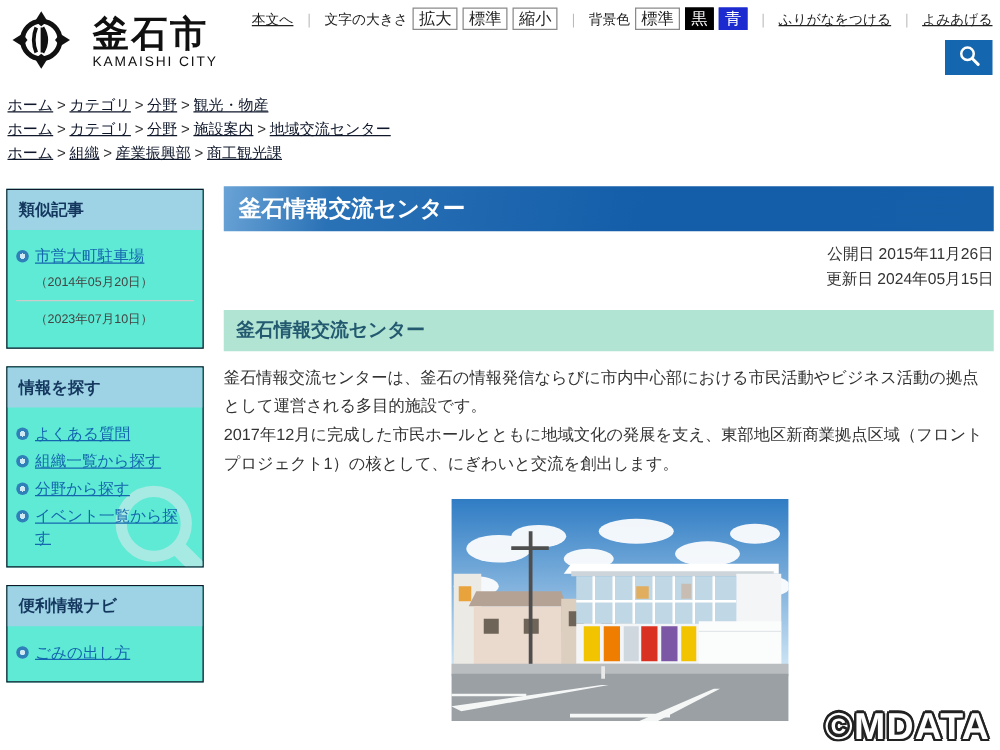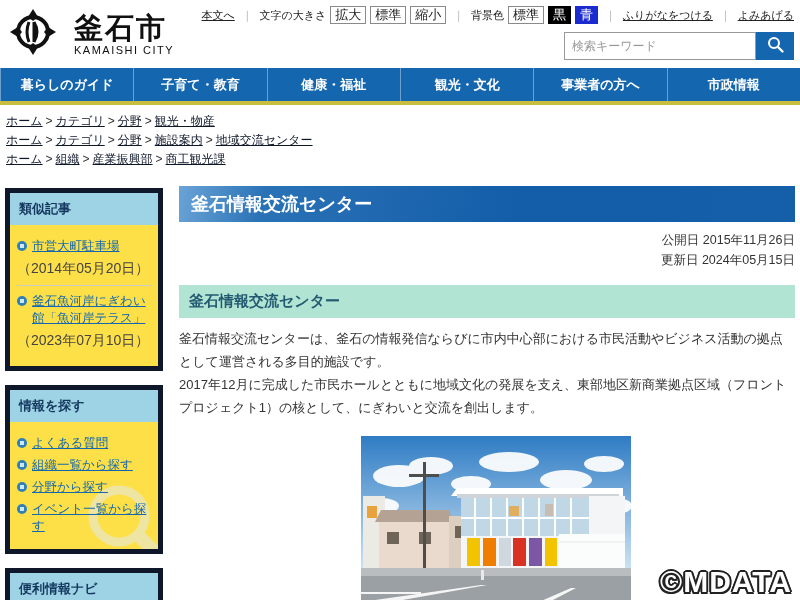--- a/index.html
+++ b/index.html
@@ -28,28 +28,28 @@
   .nav-item { flex:1; color:#fff; font-weight:bold; font-size:13px; text-align:center; line-height:33px; border-left:1px solid rgba(255,255,255,.38); cursor:pointer; }
 
   
   .breadcrumbs { padding:7px 8px 5px 6px; font-size:12px; line-height:19px; }
   .bc-link { color:#0f172a; text-decoration:underline; cursor:pointer; }
   .bc-sep { color:#333; margin:0 3px; }
 
   
   .layout { display:flex; align-items:flex-start; }
   .sidebar { flex:none; width:158px; margin-left:5px; }
-  .sb-box { border:5px solid #0f172a; background:#fde047; margin-top:14px; position:relative; overflow:hidden; }
+  .sb-box { border:1px solid #0f172a; background:#5eead4; margin-top:14px; position:relative; overflow:hidden; }
   .sb-head { background:#9ed3e6; color:#14375e; font-weight:bold; font-size:13px; padding:7px 9px; position:relative; z-index:2; }
   .sb-body { padding:8px 7px 9px 7px; position:relative; z-index:1; }
   .sb-item { display:flex; font-size:12.5px; line-height:17px; margin:5px 0; }
   .bullet { flex:none; width:10px; height:10px; border-radius:50%; margin:3px 5px 0 0;
             background:radial-gradient(circle at 50% 50%, #cfe9f4 0 2.2px, #2f7fb8 2.3px); }
   .sb-link { color:#1467ae; text-decoration:underline; cursor:pointer; }
-  .sb-date { color:#444; font-size:14px; margin:2px 0 7px 0; }
+  .sb-date { color:#444; font-size:10px; margin:2px 0 7px 15px; }
   .sb-divider { border-top:1px solid #ccc; margin:7px 0 7px 0; }
   .mag-bg { position:absolute; right:-18px; bottom:-28px; z-index:0; opacity:.55; }
 
   
   .main { flex:1; margin-left:16px; margin-right:5px; position:relative; }
   .title-banner { margin-top:12px; height:36px; line-height:36px;
     background:linear-gradient(100deg,#6aa3d6 0,#2a72b6 14%,#135da9 55%,#155fa9 100%);
     color:#fff; font-size:18px; font-weight:bold; padding-left:12px; }
   .dates { text-align:right; font-size:12.5px; color:#333; margin-top:8px; line-height:20px; }
   .section-head { margin-top:15px; background:#b2e4d4; color:#235a70; font-size:15px; font-weight:bold; padding:7px 10px; }
@@ -95,40 +95,31 @@
       <span class="u-btn">標準</span>
       <span class="u-btn bk">黒</span>
       <span class="u-btn bl">青</span>
       <span class="u-sep">｜</span>
       <a class="u-link">ふりがなをつける</a>
       <span class="u-sep">｜</span>
       <a class="u-link">よみあげる</a>
     </div>
 
     <div class="search">
-      <input type="text" placeholder="検索キーワード" style="">
       <button class="search-btn">
         <span>
           <svg width="17" height="17" viewBox="0 0 17 17">
             <circle cx="7" cy="7" r="5" fill="none" stroke="#fff" stroke-width="2"></circle>
             <line x1="11" y1="11" x2="15.5" y2="15.5" stroke="#fff" stroke-width="2.4" stroke-linecap="round"></line>
           </svg>
         </span>
       </button>
     </div>
   </div>
 
-  <div class="nav">
-    <div class="nav-item">暮らしのガイド</div>
-    <div class="nav-item">子育て・教育</div>
-    <div class="nav-item">健康・福祉</div>
-    <div class="nav-item">観光・文化</div>
-    <div class="nav-item">事業者の方へ</div>
-    <div class="nav-item">市政情報</div>
-  </div>
 
   <div class="breadcrumbs">
     <div>
       <a class="bc-link">ホーム</a><span class="bc-sep">&gt;</span><a class="bc-link">カテゴリ</a><span class="bc-sep">&gt;</span><a class="bc-link">分野</a><span class="bc-sep">&gt;</span><a class="bc-link">観光・物産</a>
     </div>
     <div>
       <a class="bc-link">ホーム</a><span class="bc-sep">&gt;</span><a class="bc-link">カテゴリ</a><span class="bc-sep">&gt;</span><a class="bc-link">分野</a><span class="bc-sep">&gt;</span><a class="bc-link">施設案内</a><span class="bc-sep">&gt;</span><a class="bc-link">地域交流センター</a>
     </div>
     <div>
       <a class="bc-link">ホーム</a><span class="bc-sep">&gt;</span><a class="bc-link">組織</a><span class="bc-sep">&gt;</span><a class="bc-link">産業振興部</a><span class="bc-sep">&gt;</span><a class="bc-link">商工観光課</a>
@@ -141,24 +132,20 @@
 
       <div class="sb-box">
         <div class="sb-head">類似記事</div>
         <div class="sb-body">
           <div class="sb-item">
             <span class="bullet"></span>
             <a class="sb-link">市営大町駐車場</a>
           </div>
           <div class="sb-date">（2014年05月20日）</div>
           <div class="sb-divider"></div>
-          <div class="sb-item">
-            <span class="bullet"></span>
-            <a class="sb-link">釜石魚河岸にぎわい館「魚河岸テラス」</a>
-          </div>
           <div class="sb-date">（2023年07月10日）</div>
         </div>
       </div>
 
       <div class="sb-box">
         <span class="mag-bg">
           <svg width="95" height="95" viewBox="0 0 95 95">
             <circle cx="38" cy="38" r="26" fill="none" stroke="#e2eaee" stroke-width="9"></circle>
             <line x1="58" y1="58" x2="86" y2="86" stroke="#e2eaee" stroke-width="13" stroke-linecap="round"></line>
           </svg>

